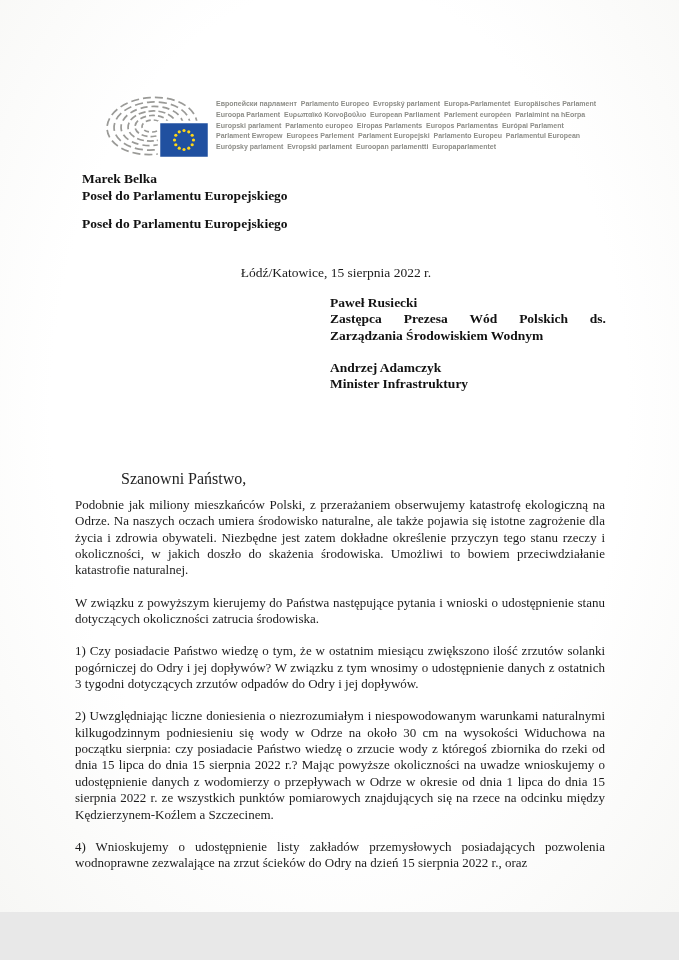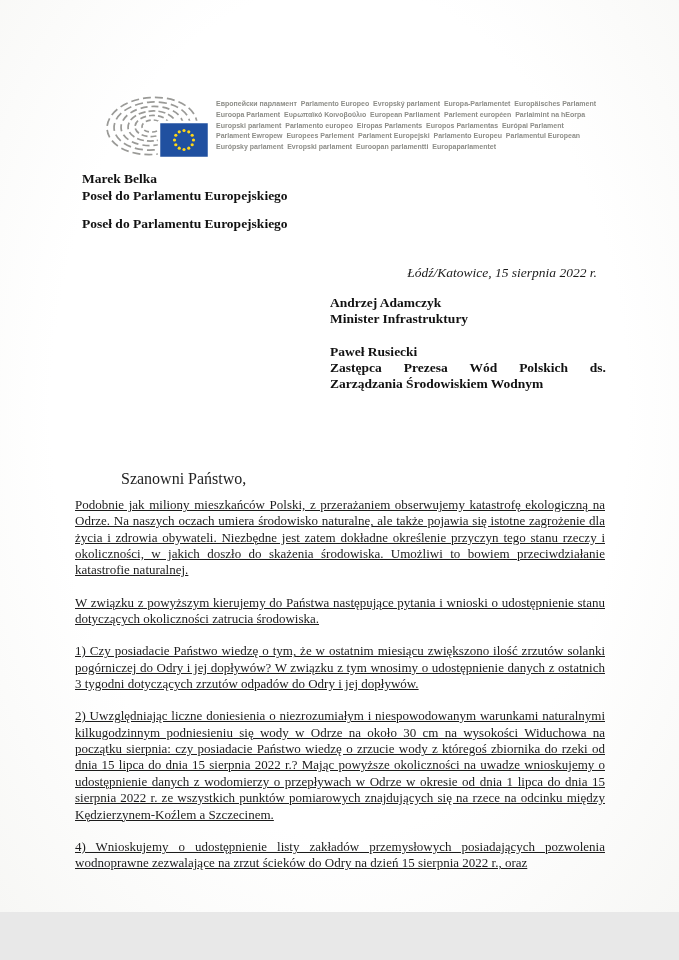--- a/index.html
+++ b/index.html
@@ -48,24 +48,23 @@
     color: #121212;
   }
   .sender-block { margin-bottom: 12px; }
 
   
   .dateline {
     position: absolute;
     left: 75px;
     top: 265px;
     width: 522px;
-    text-align: right;
+    text-align: center;
     font-size: 13.5px;
     color: #1b1b1b;
-    font-style: italic;
   }
 
   
   .recipients {
     position: absolute;
     left: 330px;
     top: 295px;
     width: 276px;
     font-size: 13.5px;
     line-height: 16.3px;
@@ -85,21 +84,21 @@
   .body-text {
     position: absolute;
     left: 75px;
     top: 497px;
     width: 530px;
     font-size: 13px;
     line-height: 16.35px;
     text-align: justify;
     color: #1c1c1c;
   }
-  .body-text p { margin: 0 0 16px 0; text-decoration: underline; }
+  .body-text p { margin: 0 0 16px 0; }
 </style>
 </head>
 <body>
 
 <div class="page">
 
   <div class="logo-wrap">
     <svg width="106" height="68" viewBox="0 0 106 68">
       <g fill="none" stroke="#9a9a97" stroke-width="1.7" transform="rotate(-4 46 32)">
         <ellipse cx="46" cy="32" rx="10" ry="6" stroke-dasharray="5 3"></ellipse>
@@ -144,26 +143,26 @@
     </div>
     <div class="sender-block">
       <div>Poseł do Parlamentu Europejskiego</div>
     </div>
   </div>
 
   <div class="dateline">Łódź/Katowice, 15 sierpnia 2022 r.</div>
 
   <div class="recipients">
     <div class="recipient-block">
+      <div>Paweł Rusiecki</div>
+      <div class="recipient-role">Zastępca Prezesa Wód Polskich ds. Zarządzania Środowiskiem Wodnym</div>
+    </div>
+    <div class="recipient-block">
       <div>Andrzej Adamczyk</div>
       <div class="recipient-role">Minister Infrastruktury</div>
-    </div>
-    <div class="recipient-block">
-      <div>Paweł Rusiecki</div>
-      <div class="recipient-role">Zastępca Prezesa Wód Polskich ds. Zarządzania Środowiskiem Wodnym</div>
     </div>
   </div>
 
   <div class="salutation">Szanowni Państwo,</div>
 
   <div class="body-text">
     <p>Podobnie jak miliony mieszkańców Polski, z przerażaniem obserwujemy katastrofę ekologiczną na Odrze. Na naszych oczach umiera środowisko naturalne, ale także pojawia się istotne zagrożenie dla życia i zdrowia obywateli. Niezbędne jest zatem dokładne określenie przyczyn tego stanu rzeczy i okoliczności, w jakich doszło do skażenia środowiska. Umożliwi to bowiem przeciwdziałanie katastrofie naturalnej.</p>
     <p>W związku z powyższym kierujemy do Państwa następujące pytania i wnioski o udostępnienie stanu dotyczących okoliczności zatrucia środowiska.</p>
     <p>1) Czy posiadacie Państwo wiedzę o tym, że w ostatnim miesiącu zwiększono ilość zrzutów solanki pogórniczej do Odry i jej dopływów? W związku z tym wnosimy o udostępnienie danych z ostatnich 3 tygodni dotyczących zrzutów odpadów do Odry i jej dopływów.</p>
     <p>2) Uwzględniając liczne doniesienia o niezrozumiałym i niespowodowanym warunkami naturalnymi kilkugodzinnym podniesieniu się wody w Odrze na około 30 cm na wysokości Widuchowa na początku sierpnia: czy posiadacie Państwo wiedzę o zrzucie wody z któregoś zbiornika do rzeki od dnia 15 lipca do dnia 15 sierpnia 2022 r.? Mając powyższe okoliczności na uwadze wnioskujemy o udostępnienie danych z wodomierzy o przepływach w Odrze w okresie od dnia 1 lipca do dnia 15 sierpnia 2022 r. ze wszystkich punktów pomiarowych znajdujących się na rzece na odcinku między Kędzierzynem-Koźlem a Szczecinem.</p>

